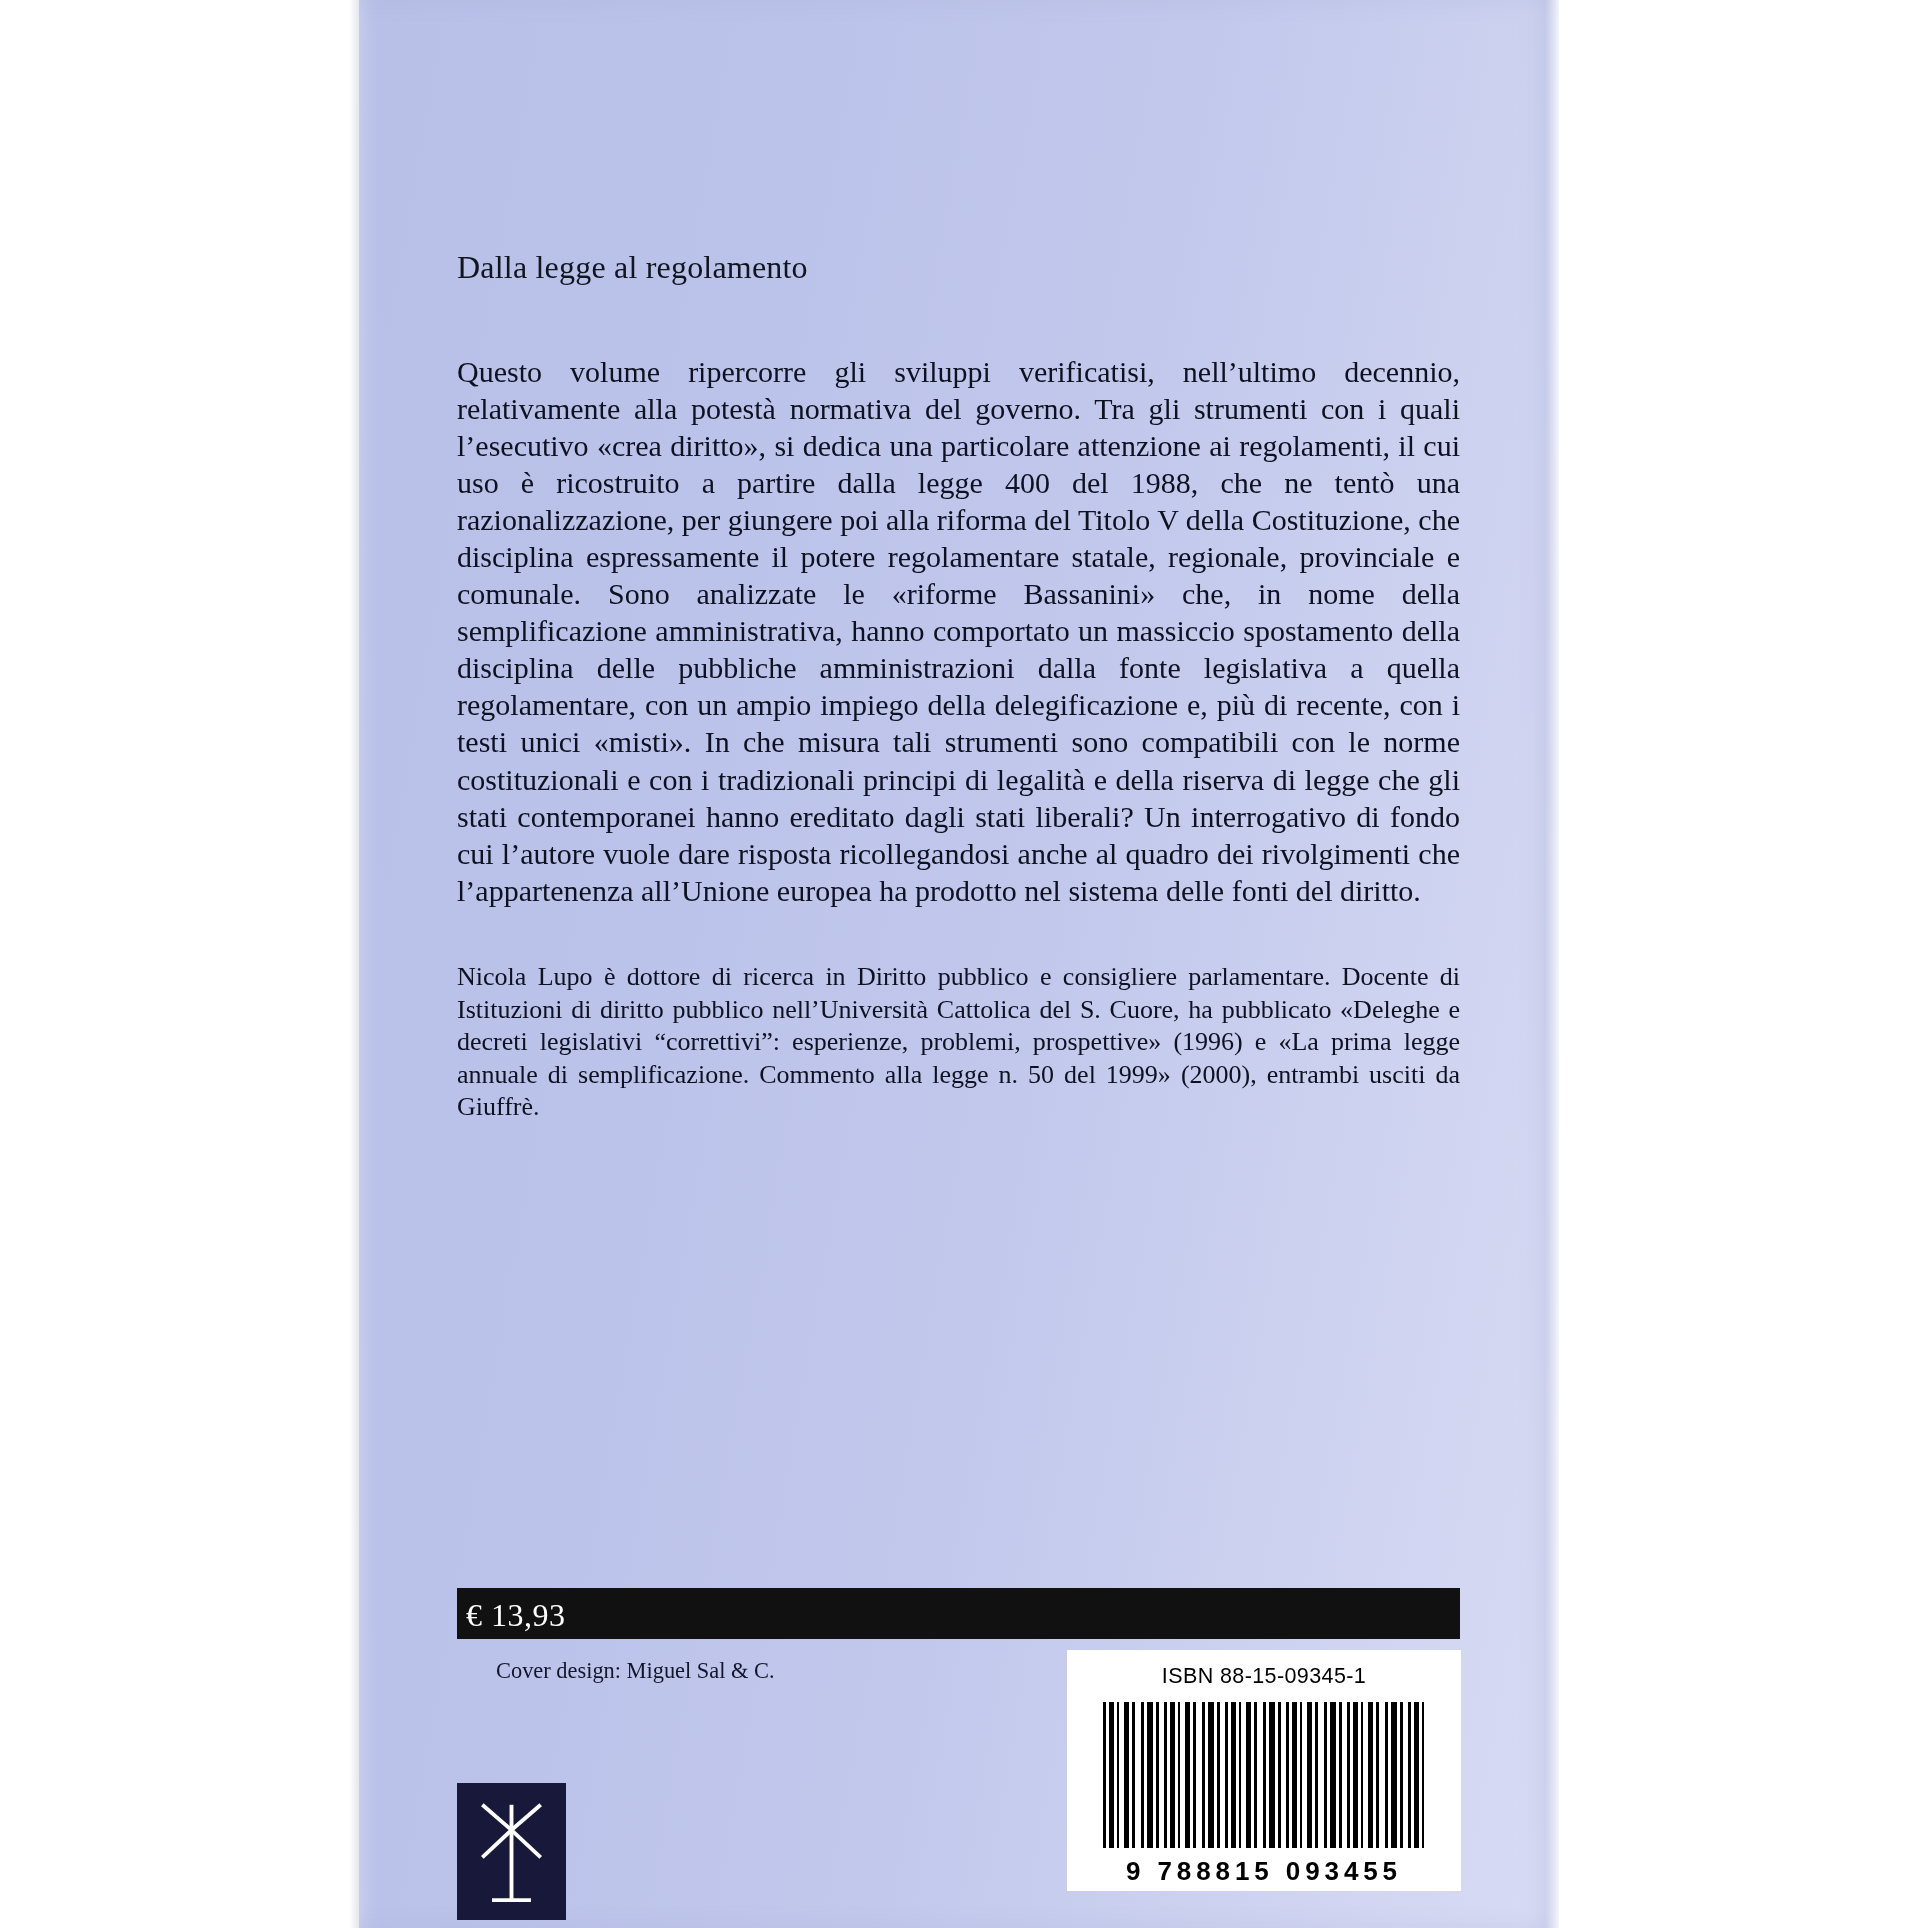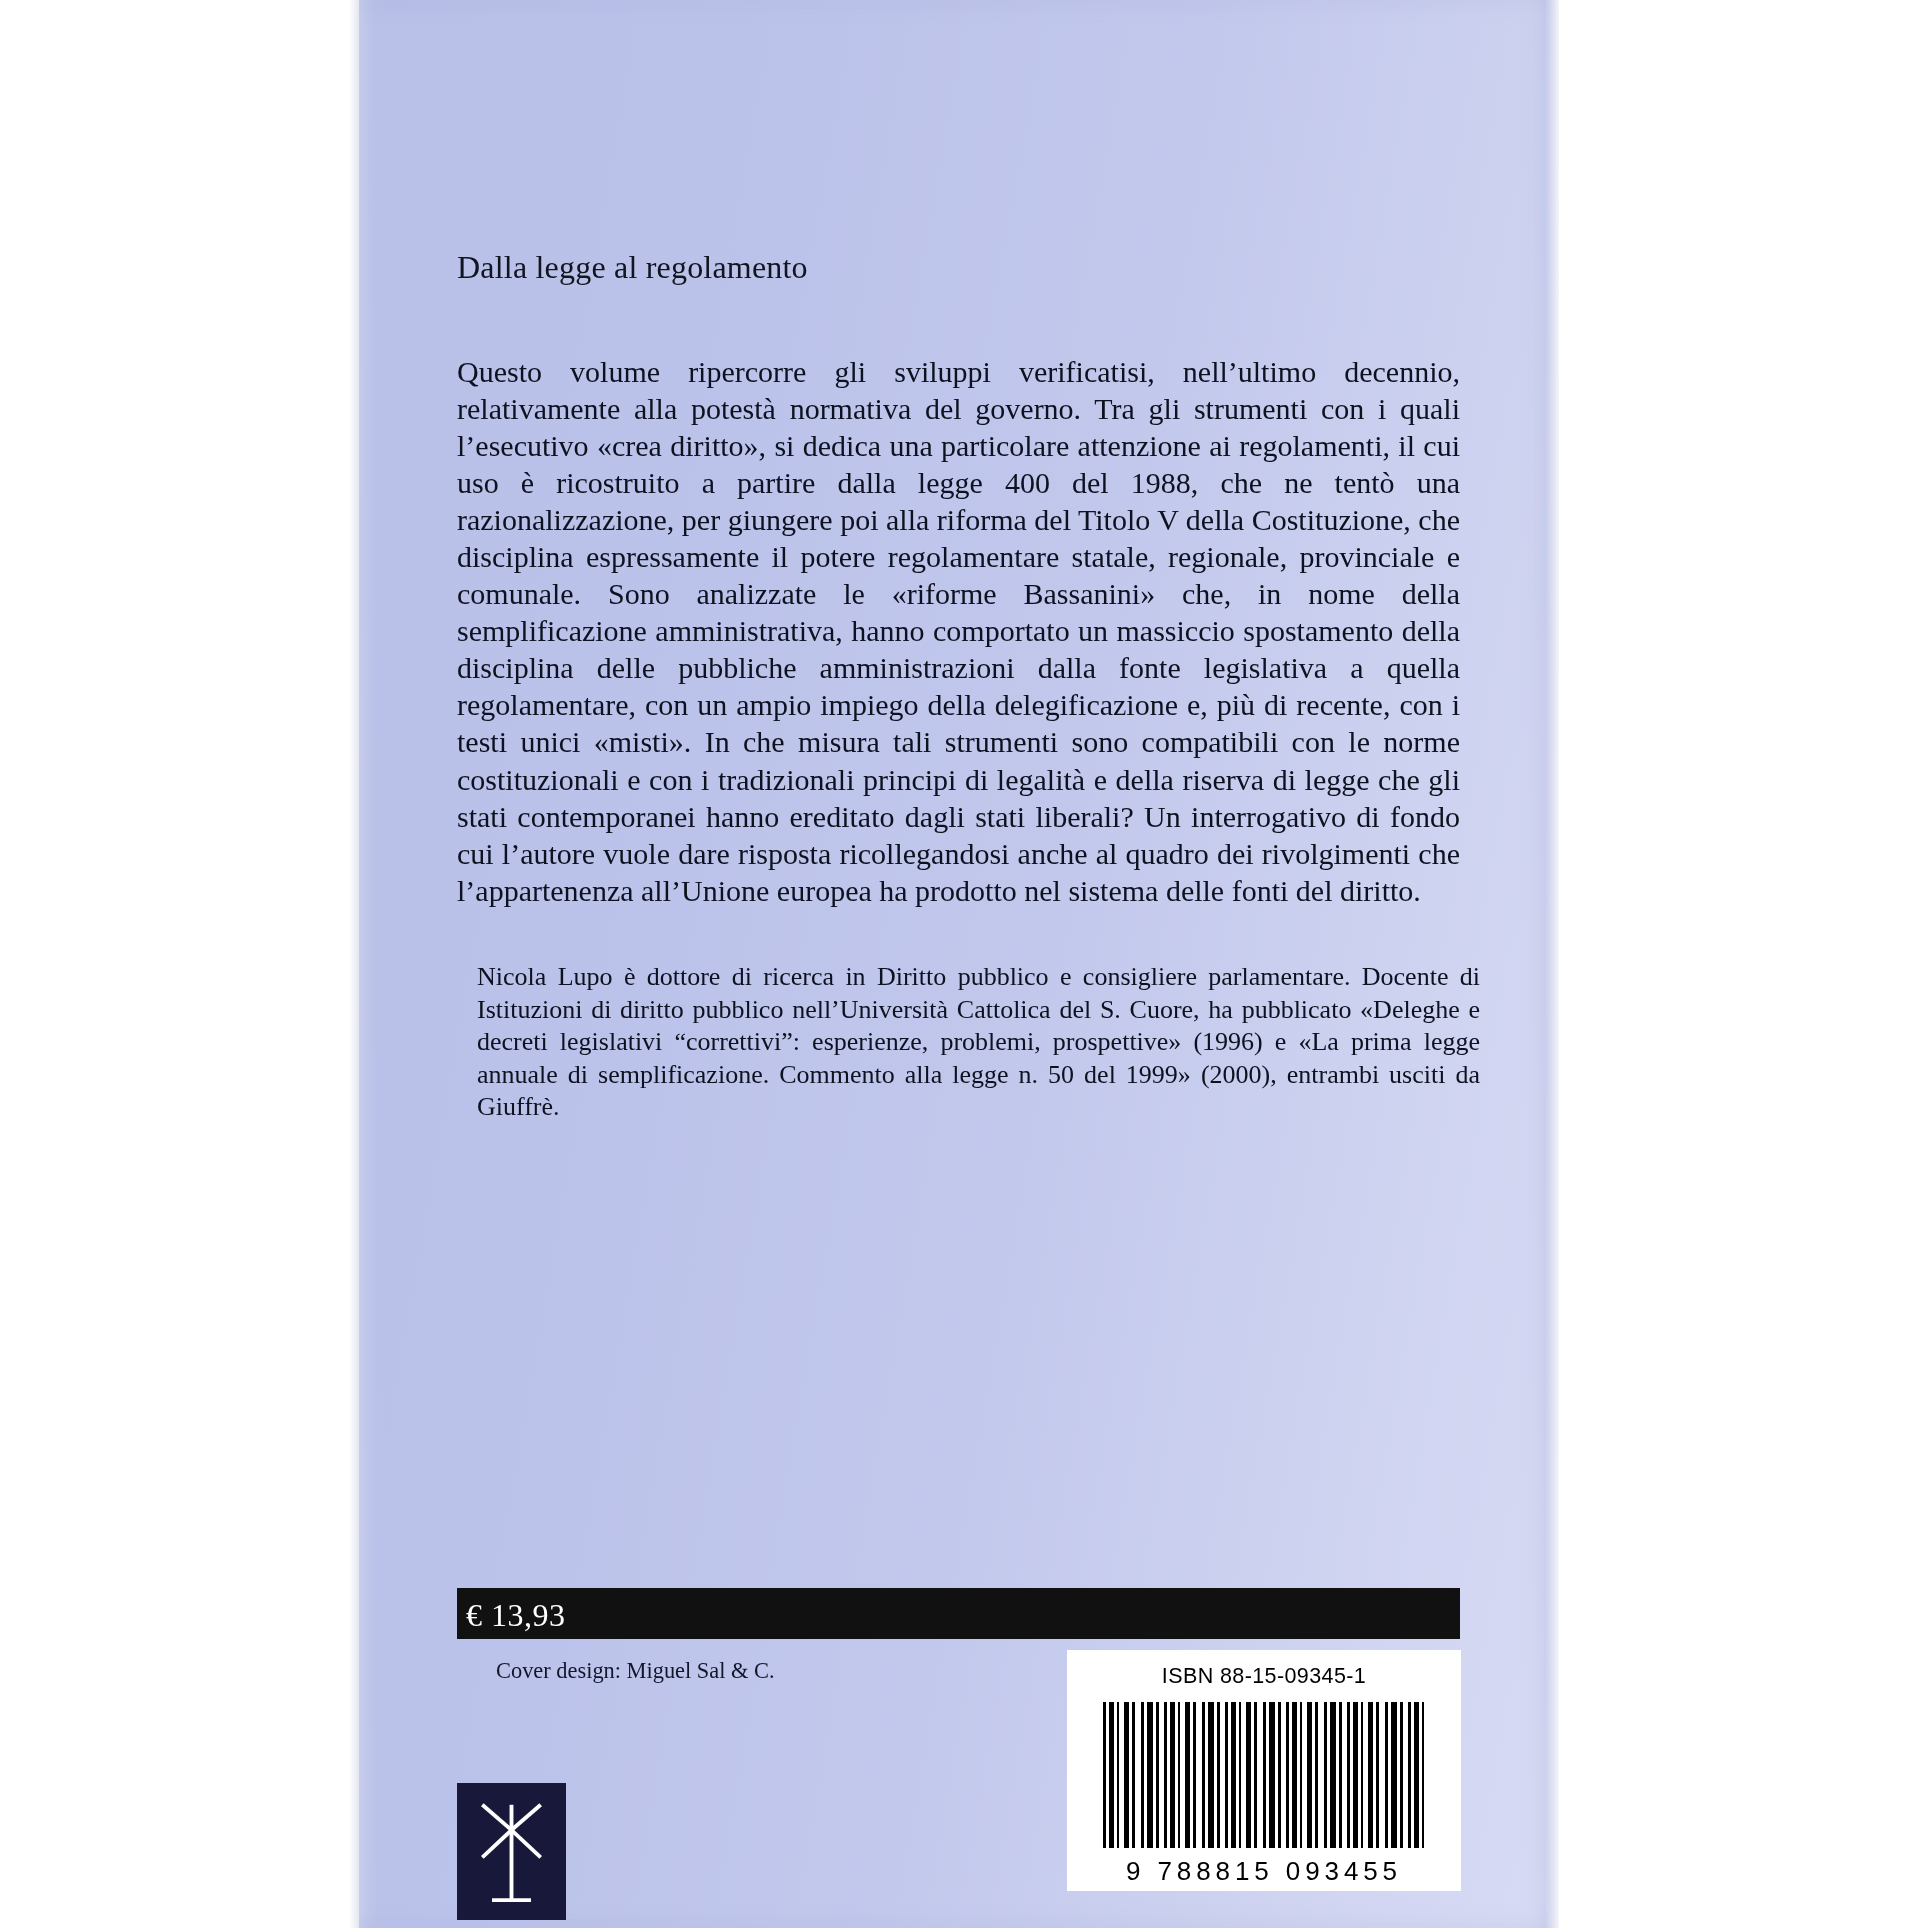--- a/index.html
+++ b/index.html
@@ -69,21 +69,20 @@
 
   #bio {
     position: absolute;
     left: 98px;
     top: 961px;
     width: 1003px;
     font-size: 26px;
     line-height: 1.25;
     color: #0e1220;
     text-align: justify;
-    margin-left: 20px;
   }
 
   
   #price-bar {
     position: absolute;
     left: 98px;
     top: 1588px;
     width: 1003px;
     height: 51px;
     background: #111111;
@@ -139,20 +138,21 @@
         #000 38px, #000 41px, #fff 41px, #fff 44px,
         #000 44px, #000 50px, #fff 50px, #fff 53px,
         #000 53px, #000 56px, #fff 56px, #fff 61px);
   }
   #barcode-digits {
     font-family: "Liberation Sans", sans-serif;
     font-size: 26px;
     letter-spacing: 4.9px;
     color: #000000;
     margin-top: 7.8px;
+    font-weight: bold;
   }
 
   
   #logo {
     position: absolute;
     left: 98px;
     top: 1783px;
     width: 109px;
     height: 137px;
     background: #17183a;

